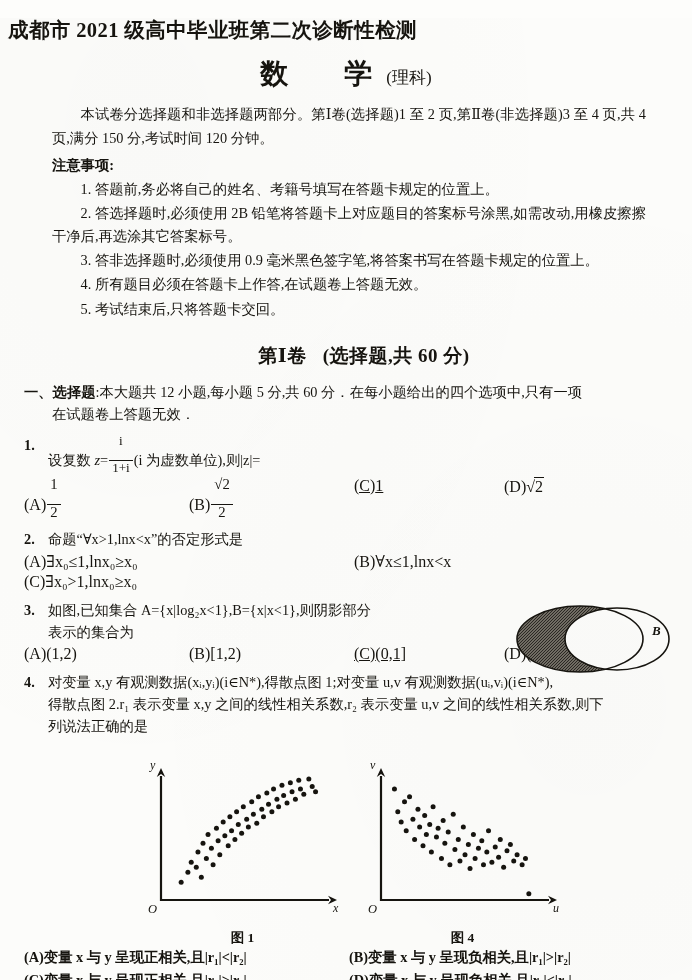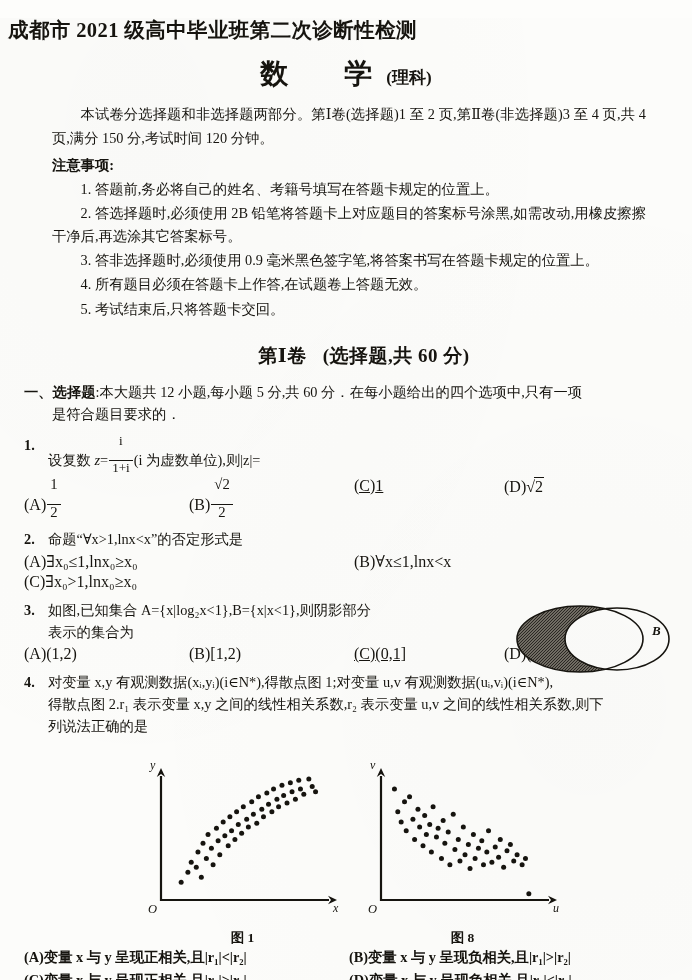--- a/index.html
+++ b/index.html
@@ -43,21 +43,21 @@
     font-weight: bold;
     line-height: 1.1;
   }
   .subject-main {
     font-size: 28px;
     letter-spacing: 14px;
     font-weight: bold;
   }
   .subject-paren {
     font-size: 17px;
-    font-weight: bold;
+    font-weight: normal;
     letter-spacing: 0;
   }
 
   
   .body-block {
     margin: 14px 46px 0 52px;
     font-size: 14.3px;
     line-height: 1.62;
     text-align: justify;
   }
@@ -208,21 +208,21 @@
     <div class="notice-item">4. 所有题目必须在答题卡上作答,在试题卷上答题无效。</div>
     <div class="notice-item">5. 考试结束后,只将答题卡交回。</div>
   </div>
 
   <div class="part-title">
     <span>第Ⅰ卷</span><span class="gap"></span><span>(选择题,共 60 分)</span>
   </div>
 
   <div class="section-intro">
     <b>一、选择题</b><span>:本大题共 12 小题,每小题 5 分,共 60 分．在每小题给出的四个选项中,只有一项</span>
-    <span class="cont">是符合题目要求的．</span>
+    <span class="cont">在试题卷上答题无效．</span>
   </div>
 
   <div class="q">
     <span class="q-num">1.</span>
     <div class="q-body">
       <span>设复数 </span><i class="v">z</i><span>=</span><span class="frac"><span class="num">i</span><span class="den">1+i</span></span><span>(i 为虚数单位),则</span><span>|z|</span><span>=</span>
     </div>
   </div>
   <div class="opts-row">
     <div class="opt opt-a">
@@ -425,21 +425,21 @@
           <circle cx="145.28" cy="79.52" r="2.5" fill="#16140f"></circle>
           <circle cx="148.64" cy="107.24" r="2.5" fill="#16140f"></circle>
           <circle cx="152.00" cy="90.86" r="2.5" fill="#16140f"></circle>
           <circle cx="155.36" cy="84.56" r="2.5" fill="#16140f"></circle>
           <circle cx="158.72" cy="100.94" r="2.5" fill="#16140f"></circle>
           <circle cx="162.08" cy="94.64" r="2.5" fill="#16140f"></circle>
           <circle cx="167.12" cy="104.72" r="2.5" fill="#16140f"></circle>
           <circle cx="170.48" cy="98.42" r="2.5" fill="#16140f"></circle>
           <circle cx="173.84" cy="133.70" r="2.5" fill="#16140f"></circle>
         </svg>
-      <div class="fig-cap">图 8</div>
+      <div class="fig-cap">图 4</div>
     </div>
   </div>
 
   <div class="q4-opts">
     <div class="row">
       <div>
         <span>(A)</span><span>变量 x 与 y 呈现正相关,且|r₁|&lt;|r₂|</span>
       </div>
       <div>
         <span>(B)</span><span>变量 x 与 y 呈现负相关,且|r₁|&gt;|r₂|</span>

